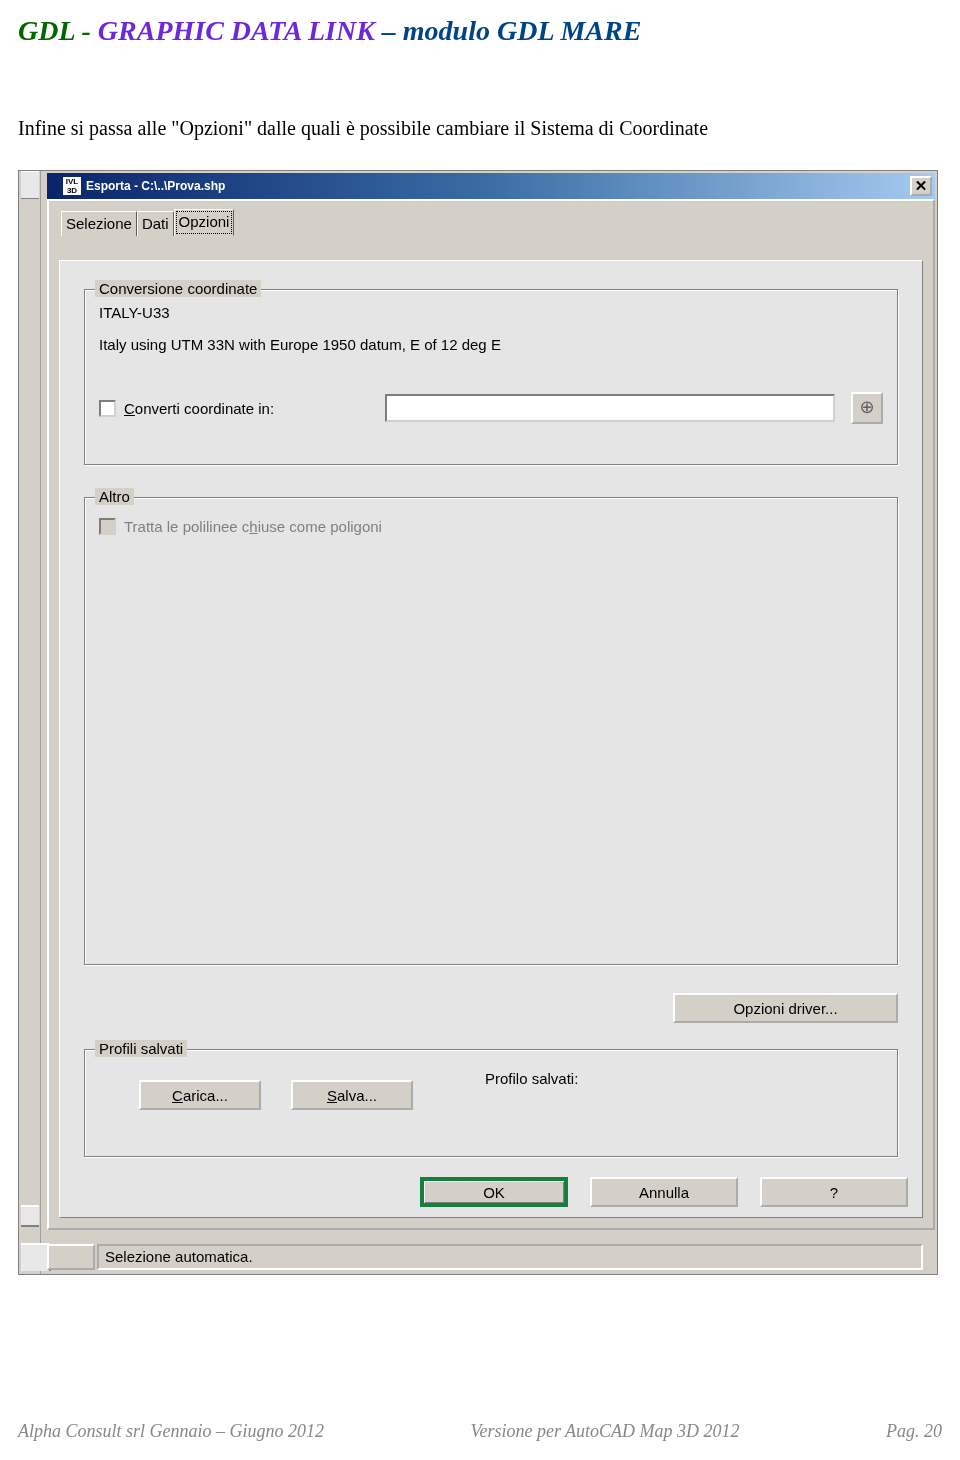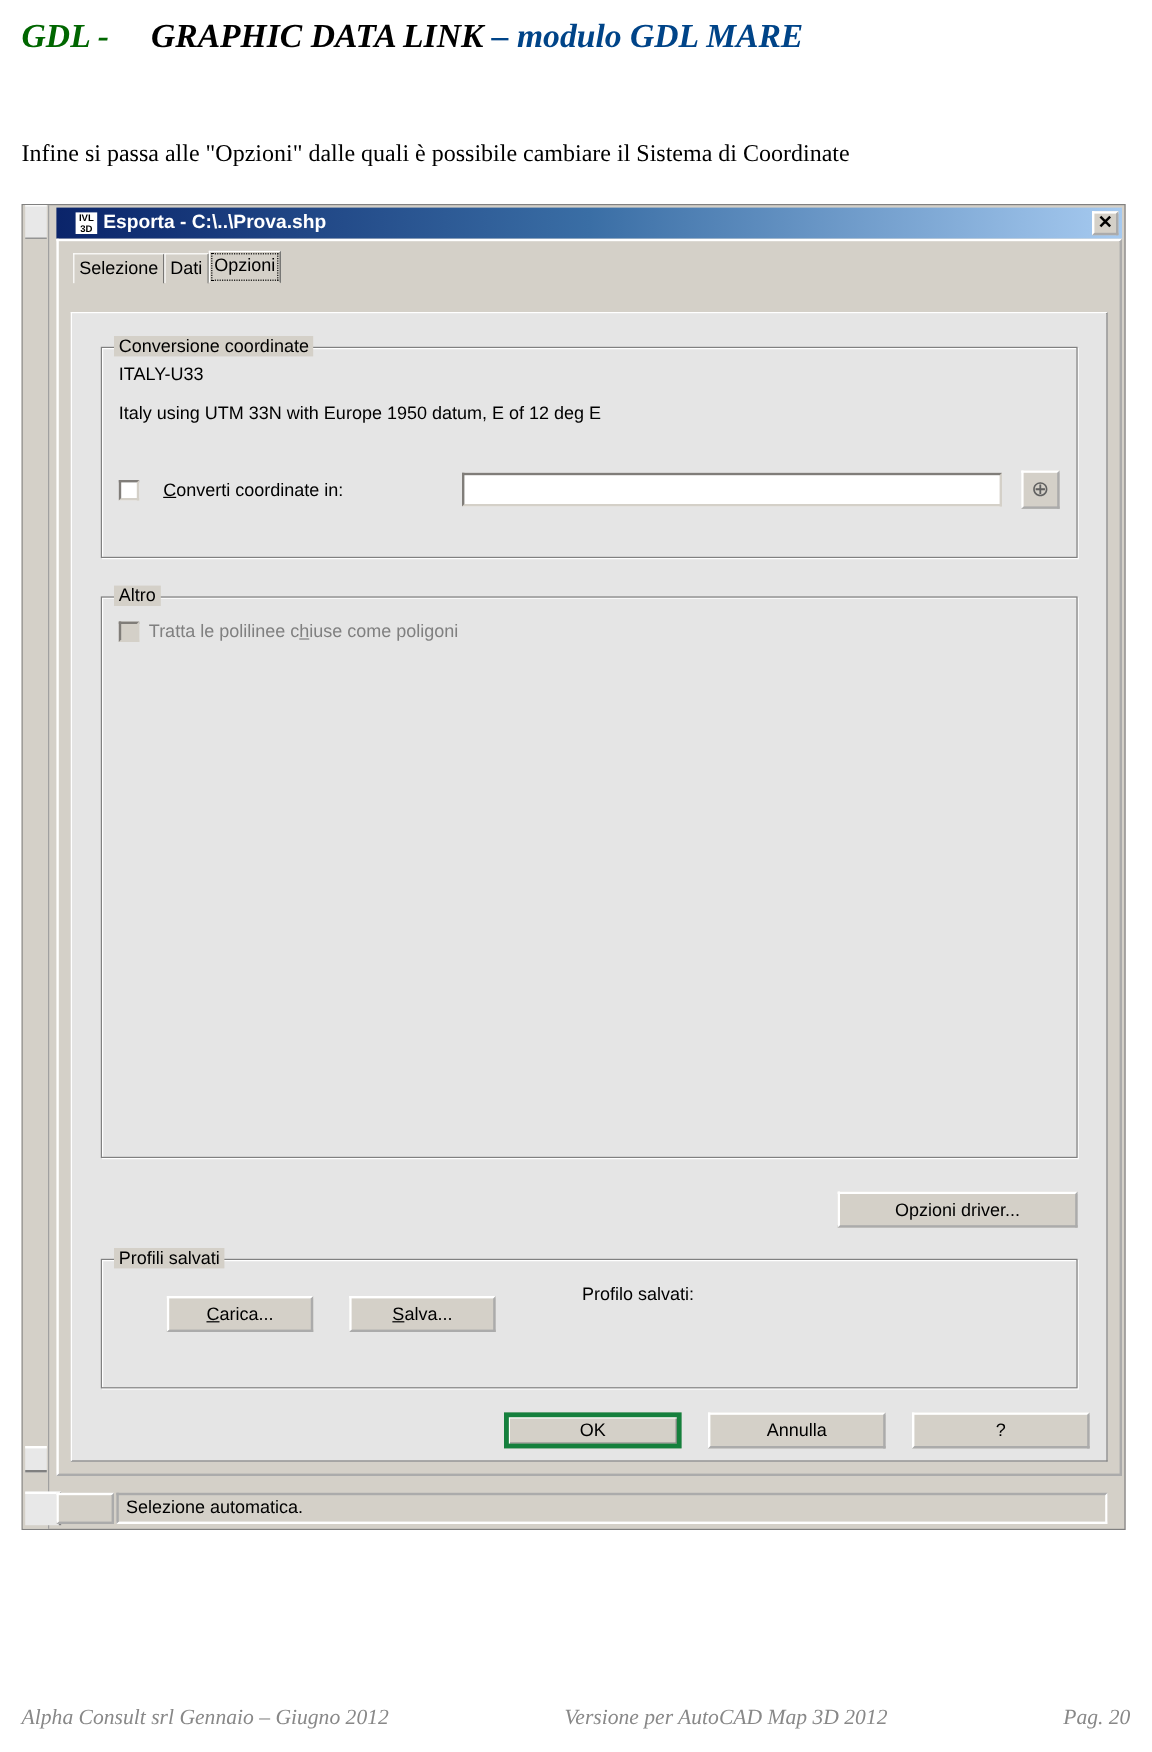--- a/index.html
+++ b/index.html
@@ -11,21 +11,21 @@
       position: relative;
       padding: 15px 18px;
     }
     .page-title {
       font-size: 28px;
       font-weight: bold;
       font-style: italic;
       margin-bottom: 70px;
     }
     .page-title .t1 { color: #006600; }
-    .page-title .t2 { color: #000000; margin-left: 28px; }
+    .page-title .t2 { color: #6d28d9; }
     .page-title .t3 { color: #004488; }
     .body-text {
       font-size: 20px;
       margin-bottom: 30px;
     }
     .screenshot-container {
       width: 920px;
       height: 1105px;
       position: relative;
       background: #d4d0c8;
@@ -91,21 +91,21 @@
       font-size: 8px;
       text-align: center;
       line-height: 9px;
       color: #000;
       font-family: Arial, sans-serif;
       font-weight: bold;
     }
     .titlebar-text {
       color: #fff;
       font-family: Tahoma, sans-serif;
-      font-size: 16px;
+      font-size: 12px;
       font-weight: bold;
       flex: 1;
     }
     .titlebar-close {
       width: 22px;
       height: 20px;
       background: #d4d0c8;
       border: 2px outset #fff;
       margin-right: 3px;
       font-family: Arial, sans-serif;
@@ -196,21 +196,21 @@
       left: 14px;
       top: 46px;
       font-family: Tahoma, sans-serif;
       font-size: 15px;
     }
     .checkbox-row {
       position: absolute;
       display: flex;
       align-items: center;
     }
-    .checkbox-row.convert { left: 14px; top: 110px; gap: 12px; }
+    .checkbox-row.convert { left: 14px; top: 110px; }
     .checkbox-row.polygons { left: 14px; top: 20px; color: #808080; }
     .checkbox {
       width: 17px;
       height: 17px;
       background: #fff;
       border: 2px inset #d4d0c8;
       margin-right: 8px;
     }
     .checkbox.disabled { background: #d4d0c8; }
     .checkbox-label { font-family: Tahoma, sans-serif; font-size: 15px; }
@@ -245,21 +245,21 @@
       text-align: center;
       cursor: pointer;
       display: flex;
       align-items: center;
       justify-content: center;
     }
     .btn-driver {
       position: absolute;
       right: 24px;
       top: 732px;
-      width: 200px;
+      width: 225px;
       height: 30px;
     }
     .btn-carica {
       position: absolute;
       left: 54px;
       top: 30px;
       width: 122px;
       height: 30px;
     }
     .btn-salva {

